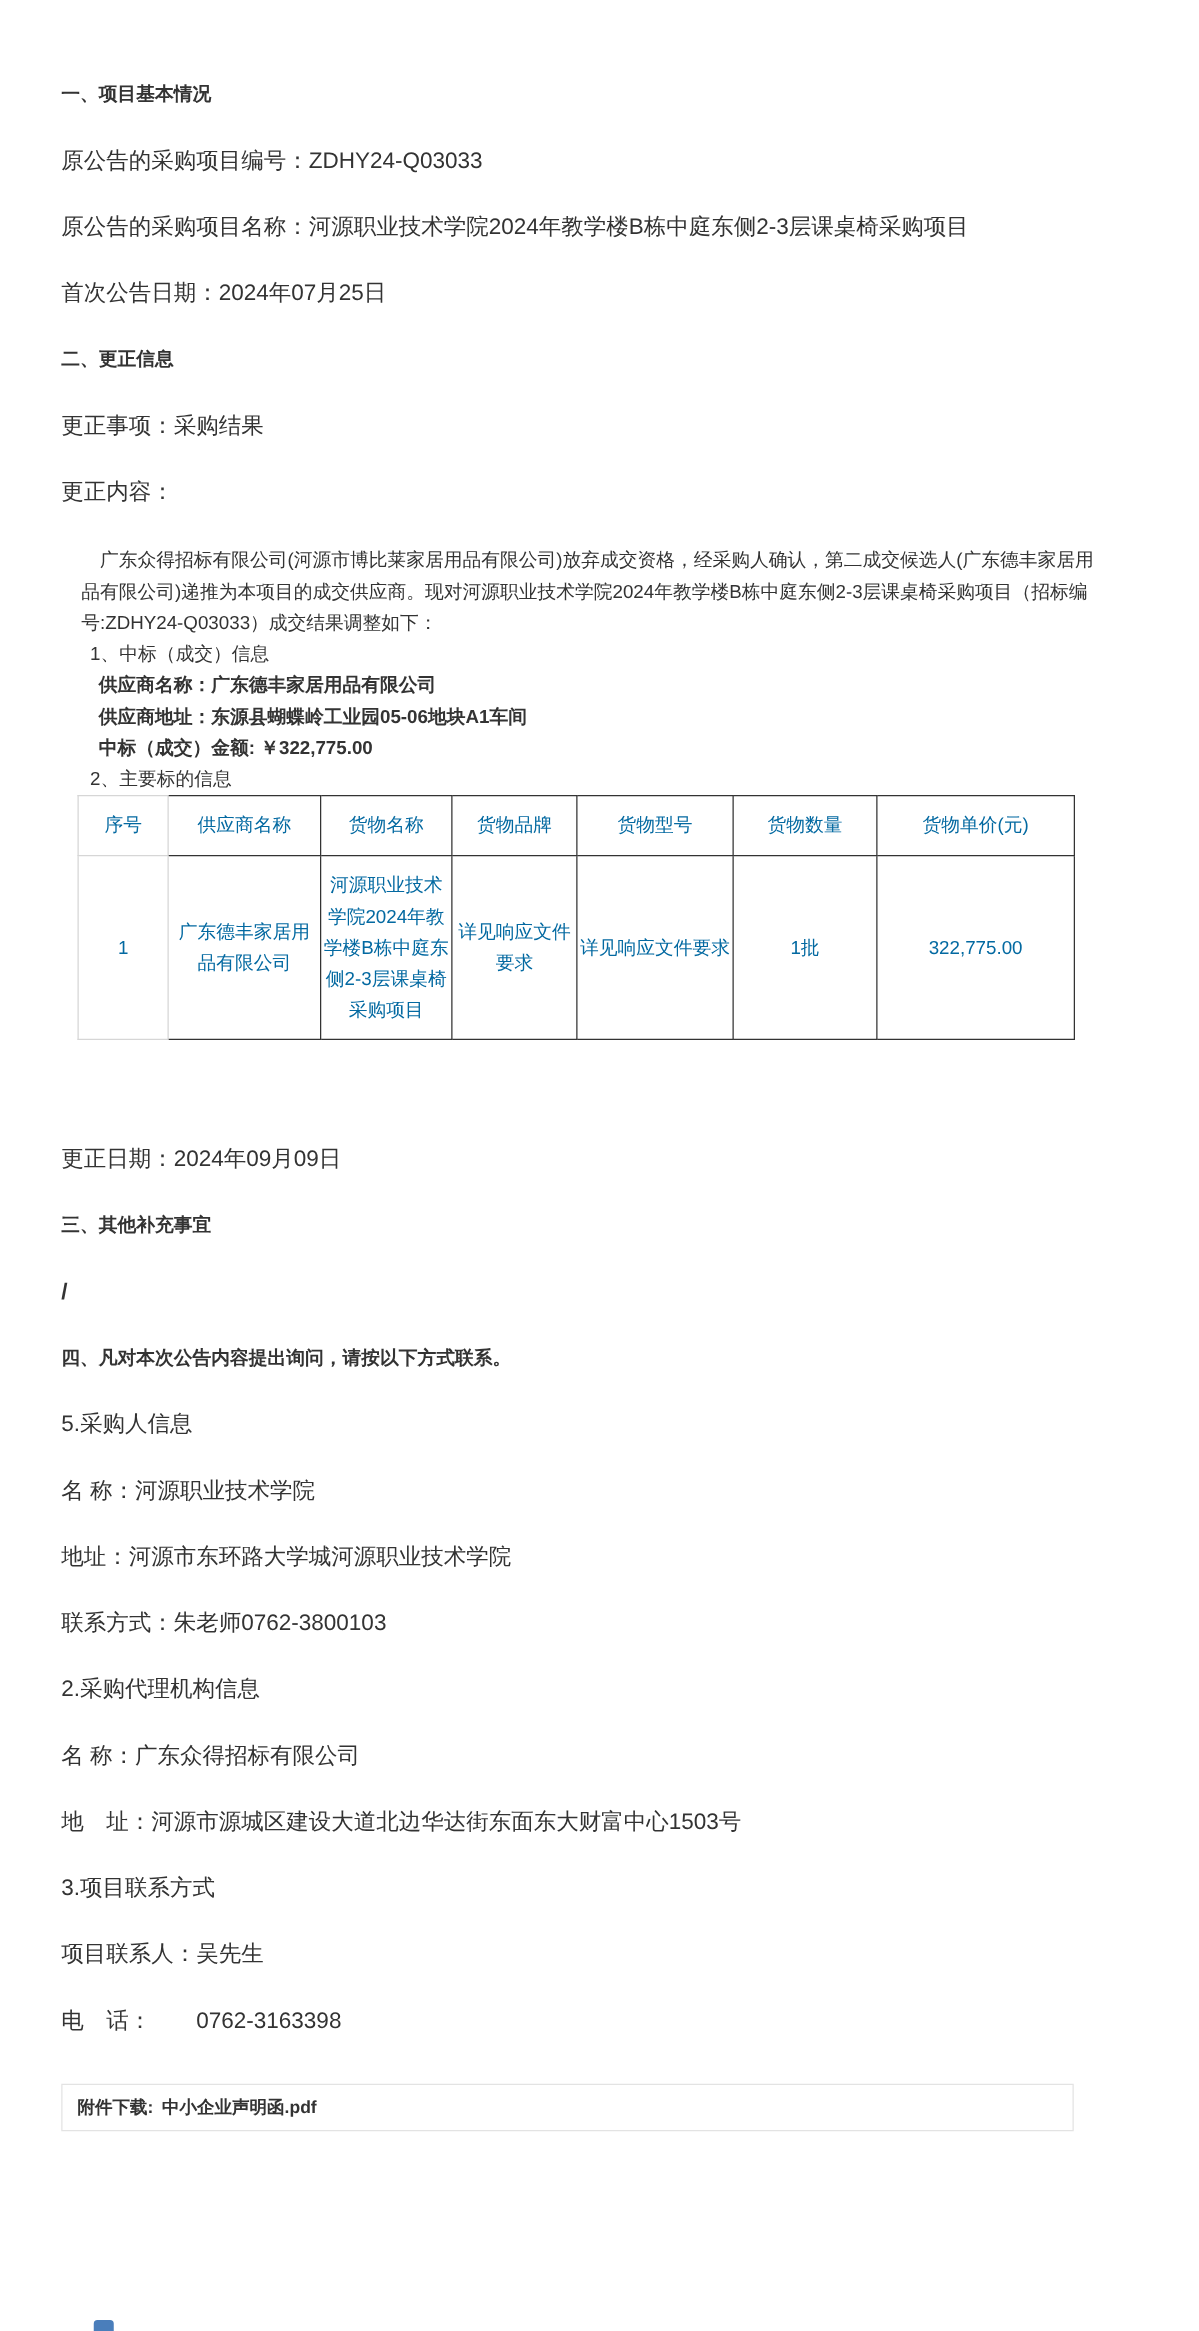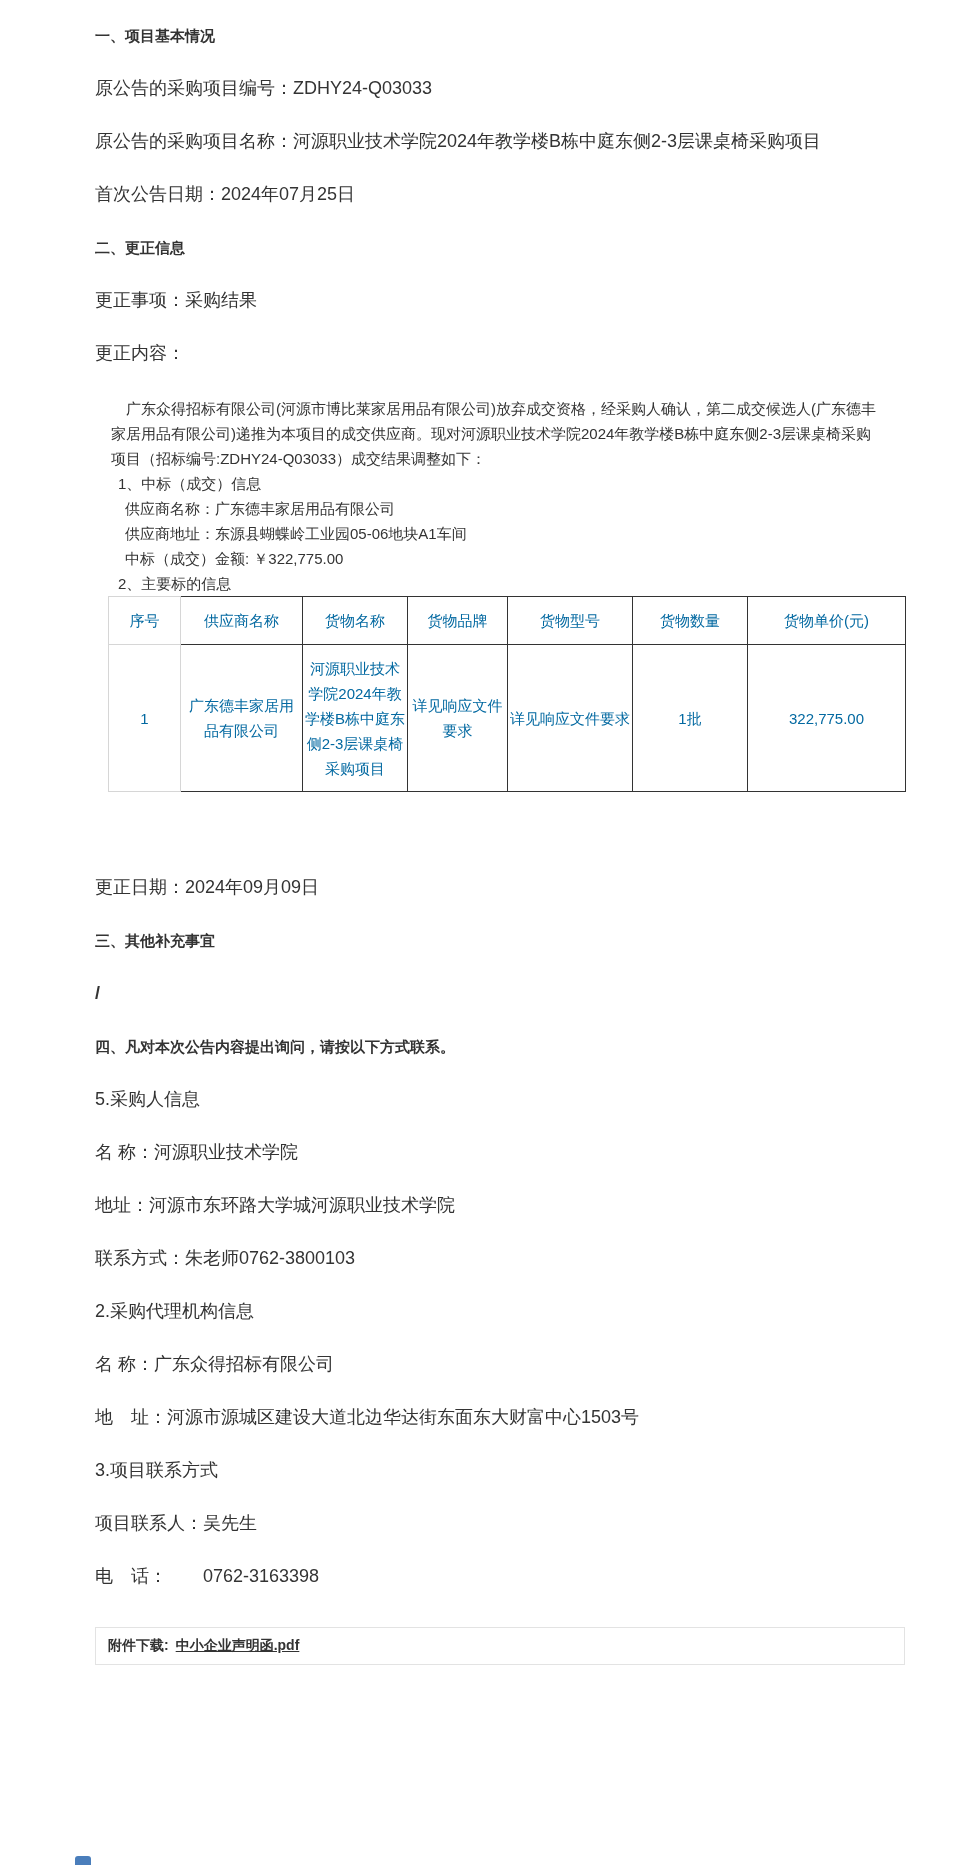--- a/index.html
+++ b/index.html
@@ -6,21 +6,22 @@
   html, body { background: #ffffff; }
   body {
     width: 959px;
     height: 1865px;
     position: relative;
     overflow: hidden;
     font-family: "Liberation Sans", "DejaVu Sans", sans-serif;
     color: #333333;
   }
   .content {
-    padding: 4px 74px 0 95px;
+    padding: 4px 74px 0 49px;
+    margin-top: 40px;
   }
   .heading {
     font-size: 15px;
     font-weight: bold;
     color: #333333;
     line-height: 21px;
     margin: 32px 0;
   }
   .heading.first { margin-top: 21px; }
   .line {
@@ -30,21 +31,21 @@
     color: #333333;
   }
   .slash { font-weight: bold; }
   .correction-block {
     margin: 32px 0 0 16px;
     font-size: 15px;
     line-height: 25px;
     color: #333333;
   }
   .correction-block .para { text-indent: 15px; }
-  .correction-block .indent { padding-left: 14px; }
+  .correction-block .indent { padding-left: 14px; font-weight: bold; }
   .correction-block .num { padding-left: 7px; }
   table.items {
     border-collapse: collapse;
     table-layout: fixed;
     width: 797px;
     margin-left: 13px;
   }
   table.items th, table.items td {
     border: 1px solid #333333;
     font-size: 15px;
@@ -68,21 +69,20 @@
     font-size: 14px;
     display: flex;
     align-items: center;
     gap: 7px;
     width: 810px;
   }
   .attachment-label { font-weight: bold; color: #333333; }
   .attachment-link {
     font-weight: bold;
     color: #333333;
-    text-decoration: underline;
     cursor: pointer;
   }
   .partial-bottom {
     position: absolute;
     left: 75px;
     bottom: 0;
     width: 16px;
     height: 9px;
     background: #4a7ebb;
     border-radius: 3px 3px 0 0;

